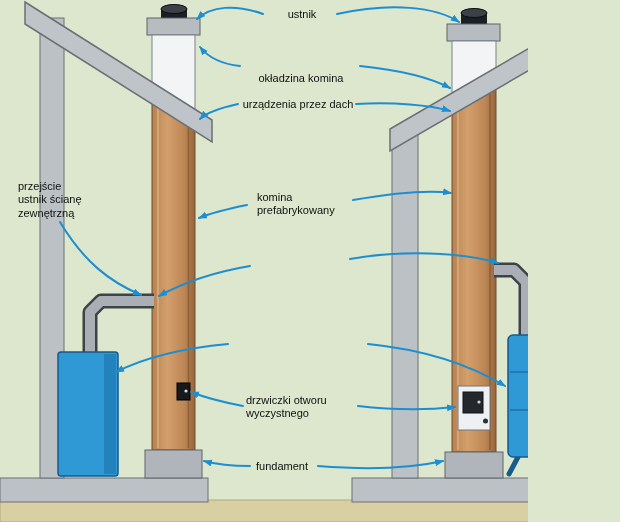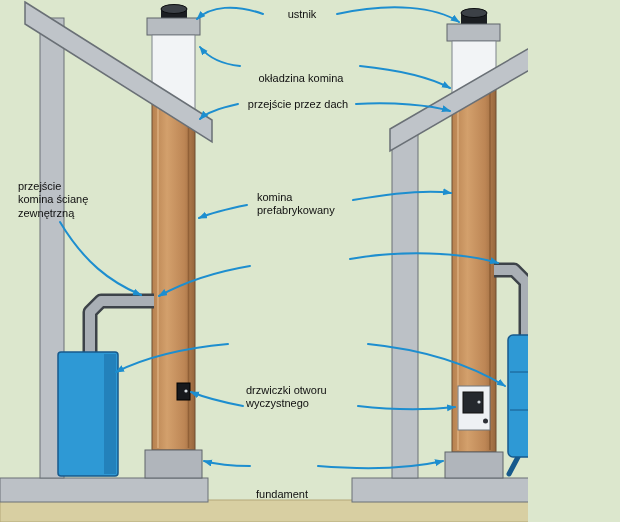--- a/index.html
+++ b/index.html
@@ -16,22 +16,22 @@
   }
   .center{text-align:center;}
   
   .lbl-outlet{left:268px;top:8px;width:68px;}
   .lbl-cladding{left:242px;top:72px;width:118px;}
   .lbl-roofpass{left:238px;top:98px;width:120px;}
   .lbl-wallpass{left:18px;top:180px;width:96px;}
   .lbl-chimney{left:257px;top:191px;width:110px;}
   .lbl-connection{left:254px;top:245px;width:102px;}
   .lbl-device{left:232px;top:325px;width:142px;}
-  .lbl-door{left:246px;top:384px;width:118px;}
-  .lbl-foundation{left:256px;top:460px;width:72px;margin-top:28px;}
+  .lbl-door{left:246px;top:394px;width:118px;}
+  .lbl-foundation{left:256px;top:460px;width:72px;}
 </style>
 </head>
 <body>
 
 <div class="stage">
 
   <svg viewBox="0 0 620 522" width="620" height="522">
     <defs>
       <linearGradient id="brick" x1="0" y1="0" x2="1" y2="0">
         <stop offset="0" stop-color="#b7814f"></stop>
@@ -129,23 +129,23 @@
       <path d="M368,344 C428,350 472,366 505,386" marker-end="url(#ah)"></path>
       <path d="M243,406 C222,402 206,398 191,392" marker-end="url(#ah)"></path>
       <path d="M358,406 C394,410 427,410 455,407" marker-end="url(#ah)"></path>
       <path d="M250,466 C231,466 215,464 204,461" marker-end="url(#ah)"></path>
       <path d="M318,466 C368,470 412,468 443,461" marker-end="url(#ah)"></path>
     </g>
   </svg>
 
   <div class="label lbl-outlet center">ustnik</div>
   <div class="label lbl-cladding center">okładzina komina</div>
-  <div class="label lbl-roofpass center">przejście przez dach</div>
+  <div class="label lbl-roofpass center">urządzenia przez dach</div>
   <div class="label lbl-wallpass">przejście
-komina ścianę
+ustnik ścianę
 zewnętrzną</div>
   <div class="label lbl-chimney">komina
 prefabrykowany</div>
   <div class="label lbl-door">drzwiczki otworu
 wyczystnego</div>
   <div class="label lbl-foundation">fundament</div>
 
 </div>
 
 </body></html>

